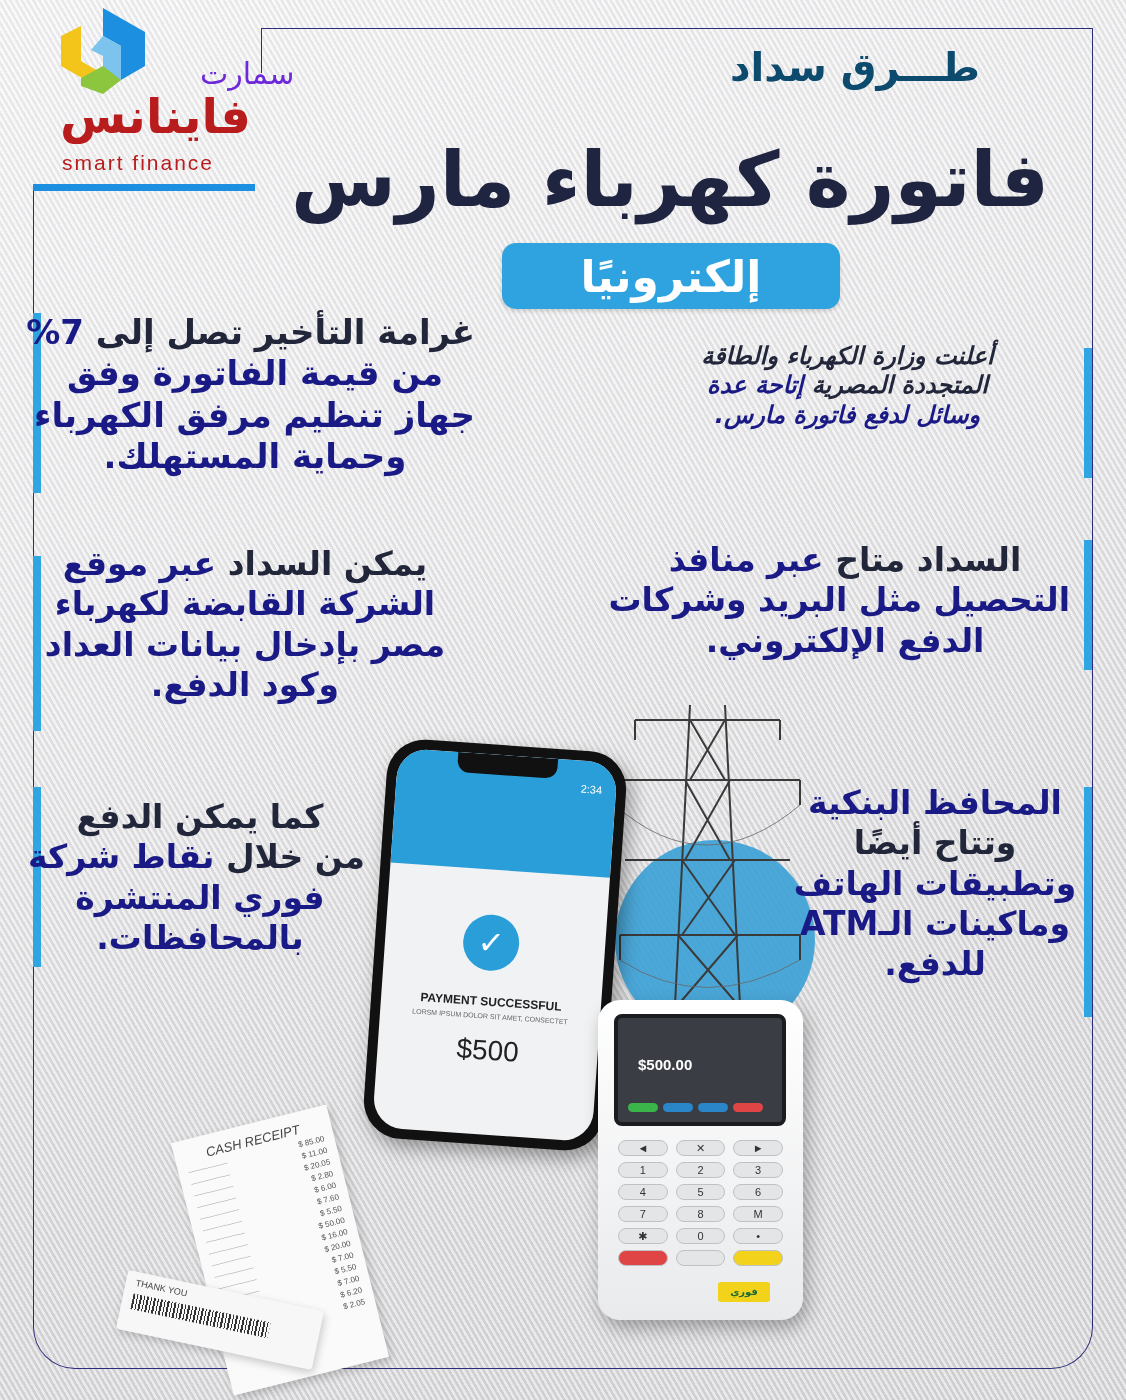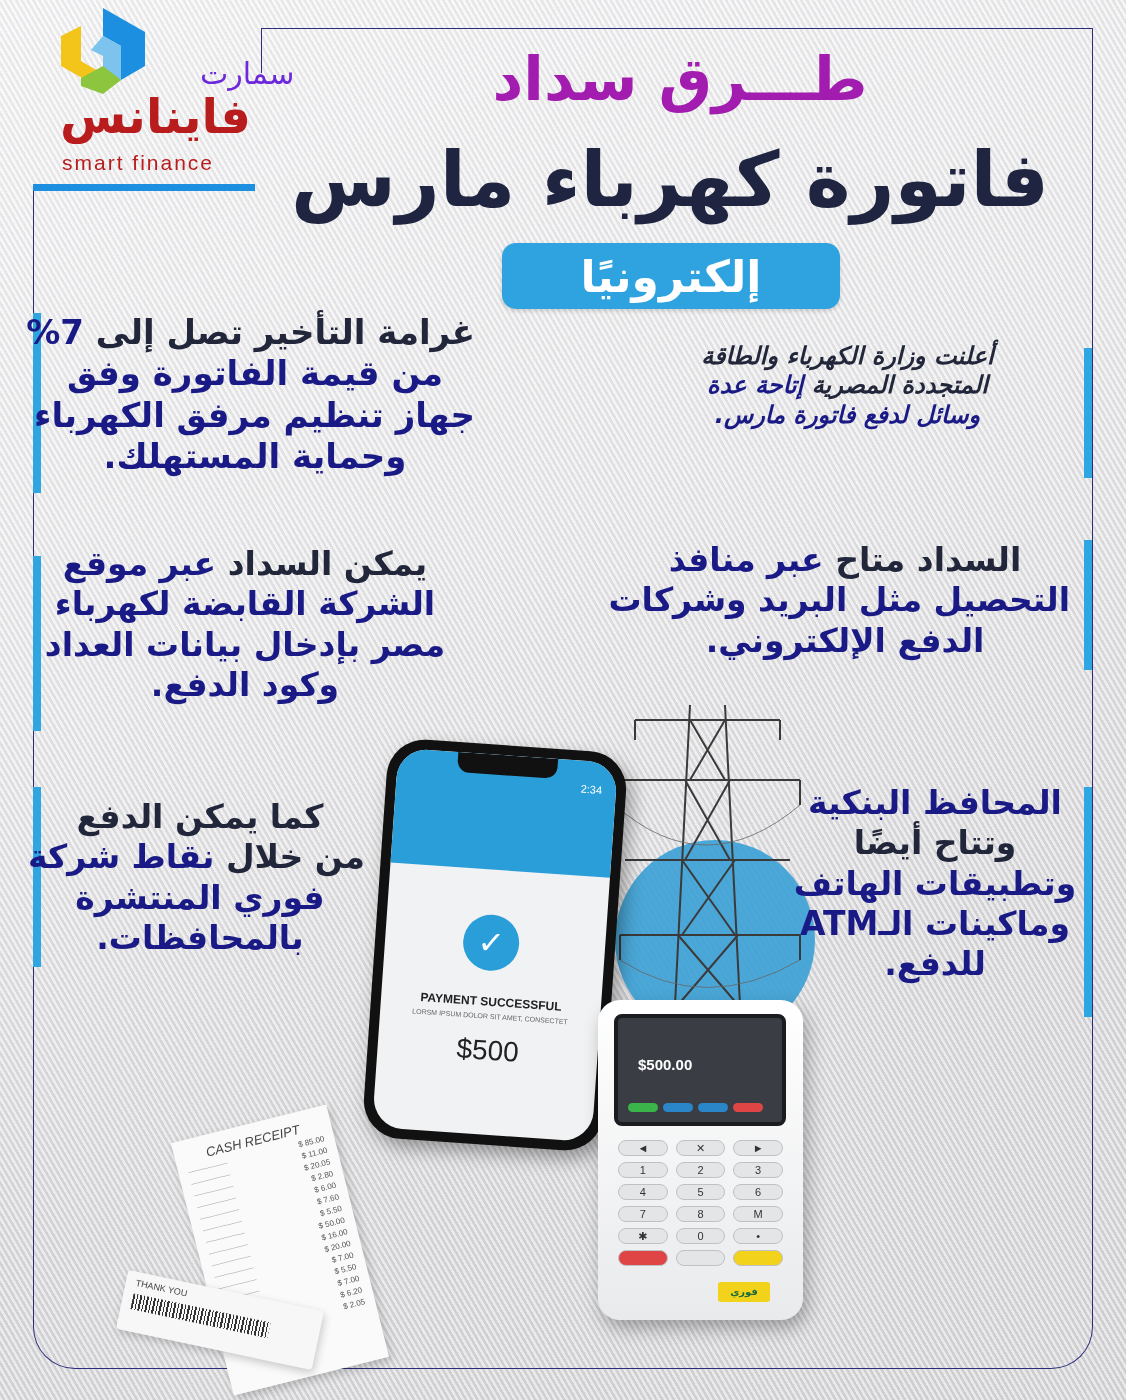--- a/index.html
+++ b/index.html
@@ -36,22 +36,22 @@
     position: absolute; left: 10px; top: 82px; font-size: 48px; color: #b91c1c; font-weight: bold;
     font-family: "DejaVu Sans", sans-serif; direction: rtl; letter-spacing: 2px;
   }
   .logo-en {
     position: absolute; left: 12px; top: 145px; font-size: 21px; color: #b91c1c;
     font-family: "Liberation Sans", sans-serif; letter-spacing: 2px;
   }
 
   
   .title-1 {
-    position: absolute; left: 380px; top: 44px; width: 600px; text-align: center;
-    font-size: 60px; font-weight: bold; color: #a21caf; direction: rtl;
+    position: absolute; left: 380px; top: 44px; width: 600px; text-align: right;
+    font-size: 40px; font-weight: bold; color: #0c4a6e; direction: rtl;
     font-family: "DejaVu Sans", sans-serif;
   }
   .title-2 {
     position: absolute; left: 260px; top: 135px; width: 820px; text-align: center;
     font-size: 76px; font-weight: bold; color: #1f2540; direction: rtl;
     font-family: "DejaVu Sans", sans-serif; letter-spacing: 1px;
   }
   .badge {
     position: absolute; left: 502px; top: 243px; width: 338px; height: 66px;
     background: #2ea3df; border-radius: 14px;

